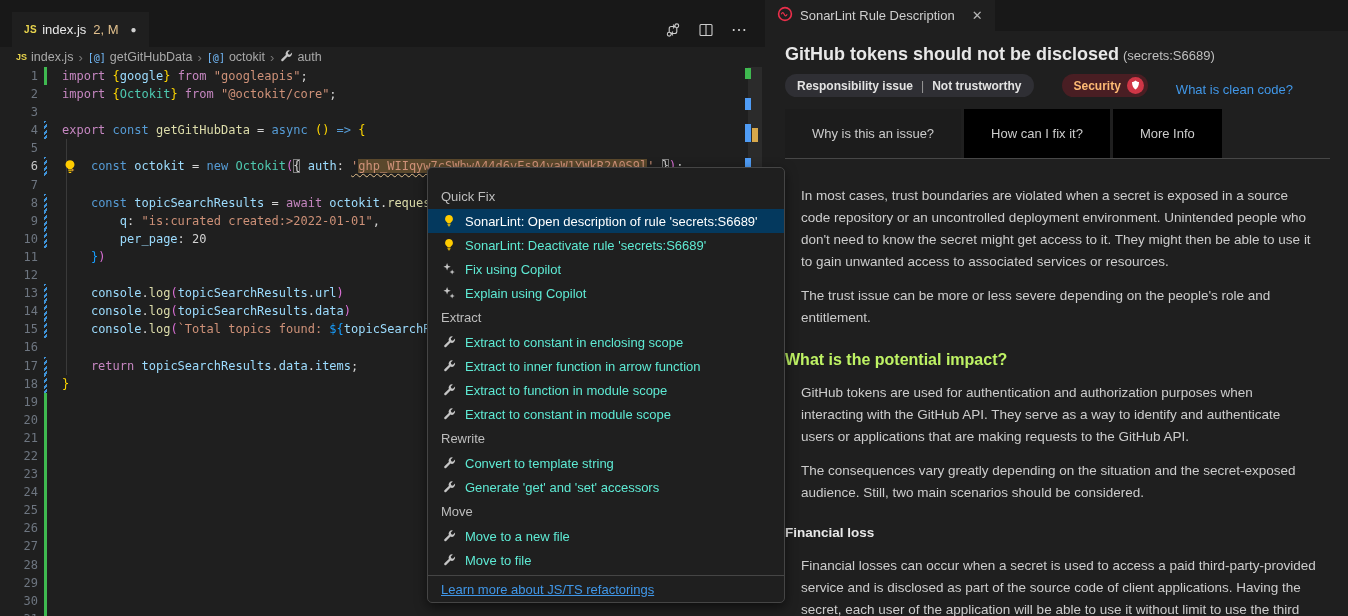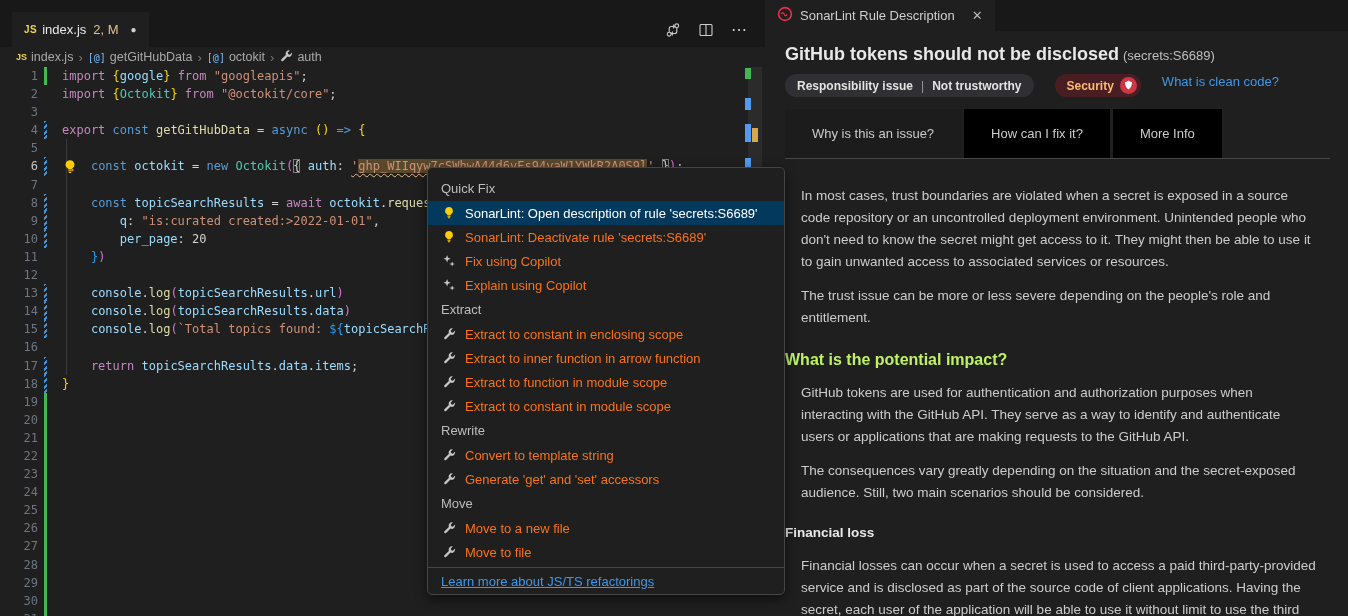--- a/index.html
+++ b/index.html
@@ -43,38 +43,38 @@
   .tk-bx{outline:1px solid #7f7f7f;outline-offset:-1px;color:#d4d4d4;}
 
   .iguide{position:absolute;left:66px;width:1px;background:#3a3a3a;}
   .bulb{position:absolute;left:62px;width:16px;height:16px;}
   .mm-slider{position:absolute;right:3px;width:14px;background:rgba(121,121,121,0.14);}
   .mm-mark{position:absolute;width:6px;}
 
   
   .menu{position:absolute;left:427px;top:167px;width:356px;background:#1f1f1f;
         border:1px solid #454545;border-radius:5px;box-shadow:0 4px 12px rgba(0,0,0,.55);
-        padding-top:8px;z-index:10;font-size:13px;}
+        padding-top:16px;z-index:10;font-size:13px;}
   .menu-header{height:25px;line-height:25px;padding-left:13px;color:#bdbdbd;}
-  .menu-item{height:24px;display:flex;align-items:center;gap:8px;padding-left:13px;color:#f97316;}
+  .menu-item{height:24px;display:flex;align-items:center;gap:8px;padding-left:13px;color:#5eead4;}
   .menu-item.selected{background:#04395e;color:#ffffff;}
   .mi{width:16px;height:16px;flex:none;display:flex;align-items:center;justify-content:center;}
   .menu-footer{margin-top:3px;border-top:1px solid #454545;height:26px;display:flex;align-items:center;padding-left:13px;}
   .menu-footer span{color:#4097e8;text-decoration:underline;cursor:pointer;}
 
   
   .panel{position:absolute;left:765px;top:0;width:583px;height:616px;background:#1f1f1f;}
   .panel-tabbar{height:31px;background:#181818;display:flex;}
   .panel-tab{display:flex;align-items:center;gap:7px;padding:0 12px;background:#1f1f1f;
              font-size:13px;color:#cfcfcf;}
   .panel-close{margin-left:10px;color:#b5b5b5;font-size:13px;}
   .panel-content{padding:0 18px 0 20px;}
   .rule-title{margin-top:13px;font-size:18px;font-weight:700;color:#e8e8e8;}
   .rule-id{font-size:13px;font-weight:400;color:#bfbfbf;margin-left:4px;}
-  .badges{margin-top:9px;display:flex;align-items:flex-start;gap:21px;}
+  .badges{margin-top:9px;display:flex;align-items:flex-end;gap:28px;}
   .pill{height:23px;display:flex;align-items:center;background:#2f2f34;border-radius:12px;
         padding:0 12px;font-size:12px;font-weight:700;color:#e3e3e3;gap:8px;}
   .pill .div{color:#9a9a9a;font-weight:400;}
   .pill.sec{background:#491e23;color:#fdba74;gap:6px;padding-right:4px;}
   .sec-ic{width:17px;height:17px;display:block;}
   .clean-link{font-size:13px;color:#4097e8;}
   .rule-tabs{margin-top:12px;display:flex;gap:3px;border-bottom:1px solid #474747;height:49px;}
   .rtab{padding:0 27px;display:flex;align-items:center;font-size:13px;color:#cccccc;background:#000000;}
   .rtab.active{background:#1c1c1c;}
   .rule-body{margin-top:26px;font-size:13.5px;line-height:22px;color:#cccccc;width:548px;}

